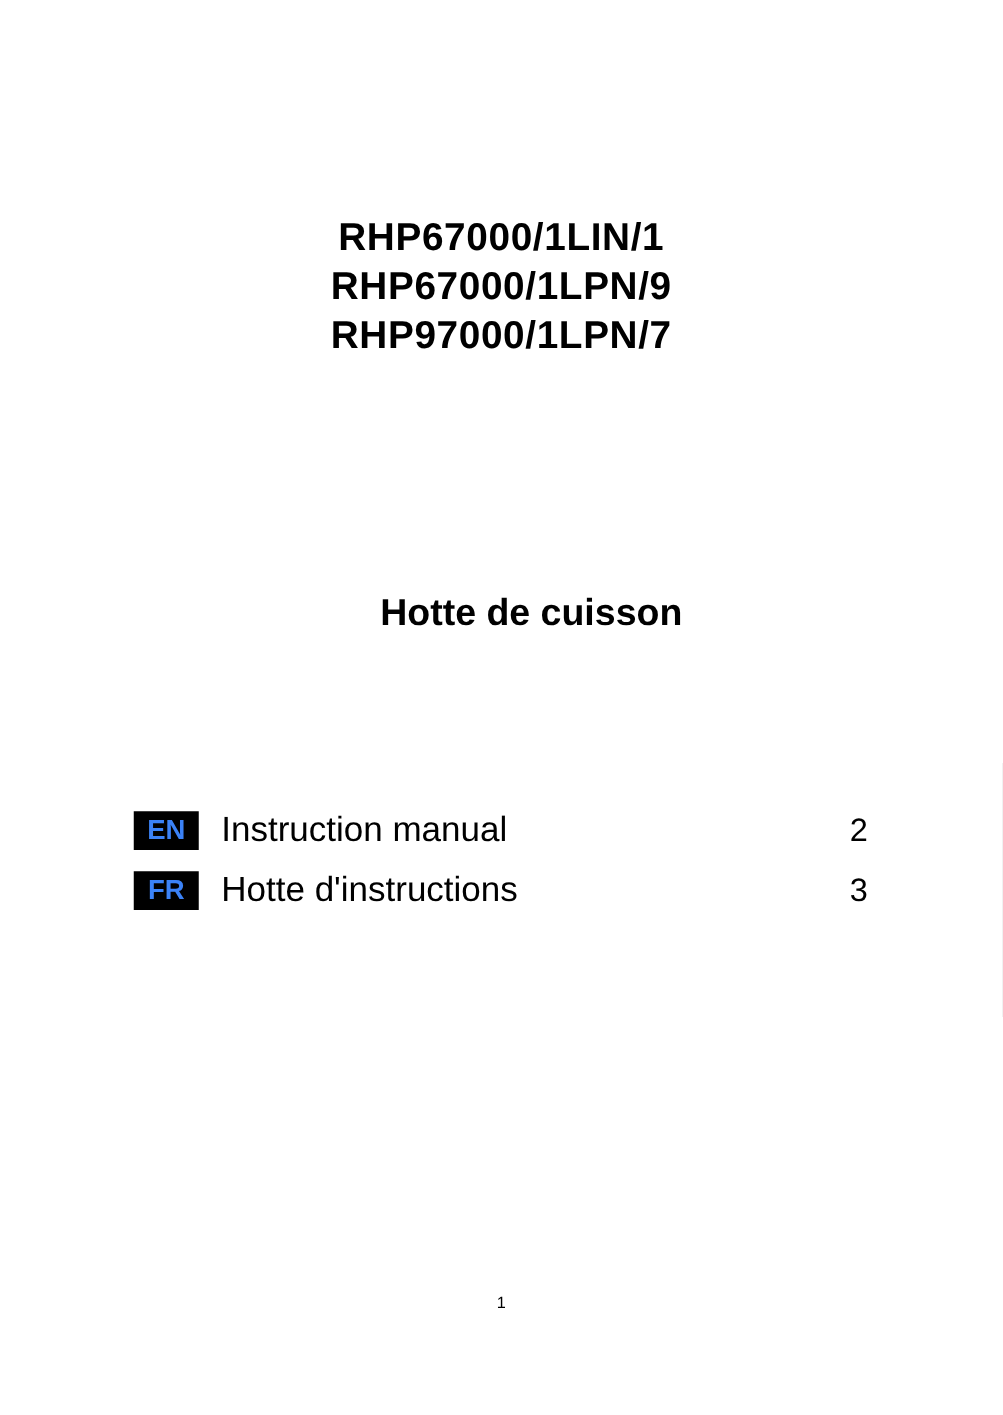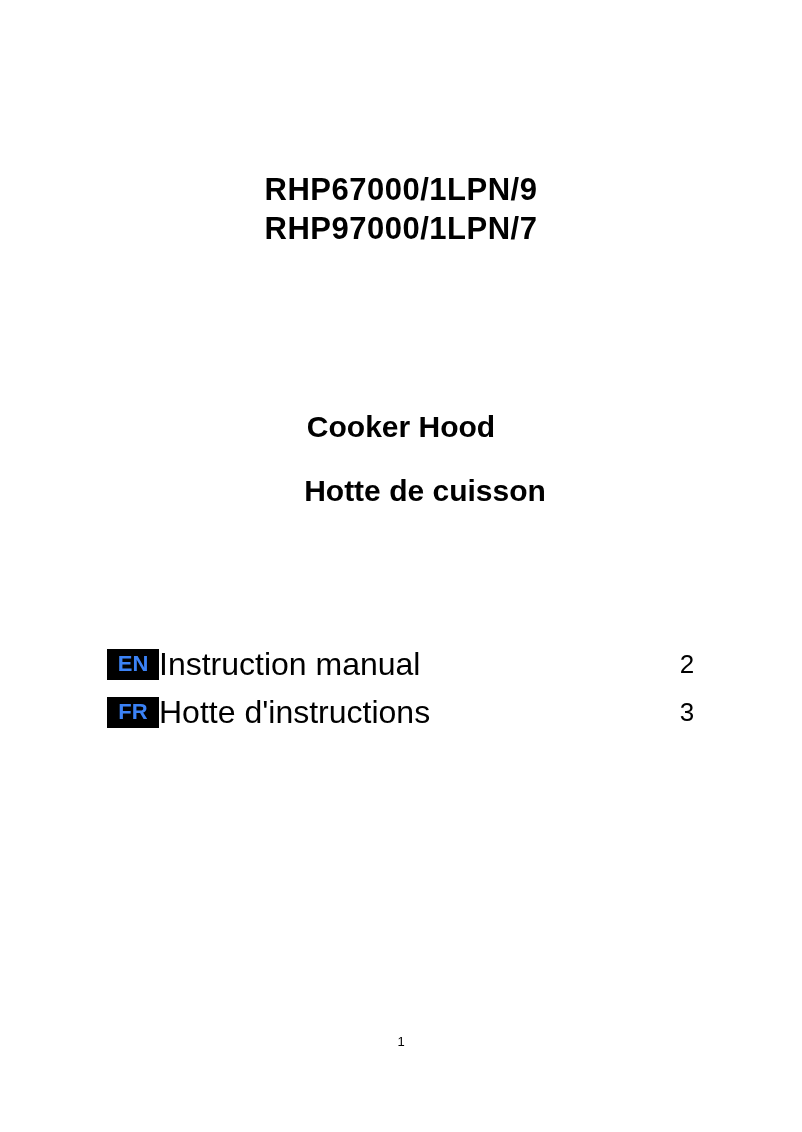--- a/index.html
+++ b/index.html
@@ -56,22 +56,22 @@
     justify-content: center;
     width: 52px;
     height: 31px;
     background: #000000;
     color: #3b82f6;
     font-weight: bold;
     font-size: 22px;
     flex: 0 0 auto;
   }
   .toc-label {
-    font-size: 32px;
-    margin-left: 0;
+    font-size: 28px;
+    margin-left: 18px;
     flex: 1 1 auto;
     white-space: nowrap;
   }
   .toc-page {
     font-size: 26px;
     flex: 0 0 auto;
     text-align: center;
     min-width: 30px;
   }
   .page-number {
@@ -82,25 +82,25 @@
     text-align: center;
     font-size: 13px;
   }
 </style>
 </head>
 <body>
 
 <div class="page">
 
   <div class="models">
+    <div>RHP67000/1LIN/1</div>
     <div>RHP67000/1LPN/9</div>
     <div>RHP97000/1LPN/7</div>
   </div>
 
-  <div class="title title-en">Cooker Hood</div>
   <div class="title title-fr">Hotte de cuisson</div>
 
   <div class="toc">
     <div class="toc-row">
       <span class="lang-badge">EN</span>
       <span class="toc-label">Instruction manual</span>
       <span class="toc-page">2</span>
     </div>
     <div class="toc-row">
       <span class="lang-badge">FR</span>

